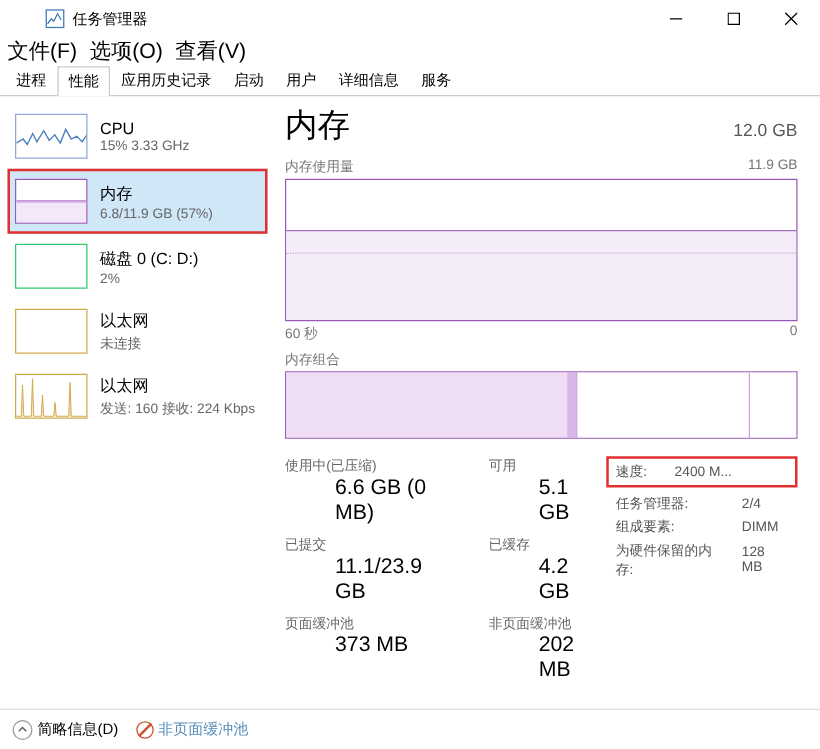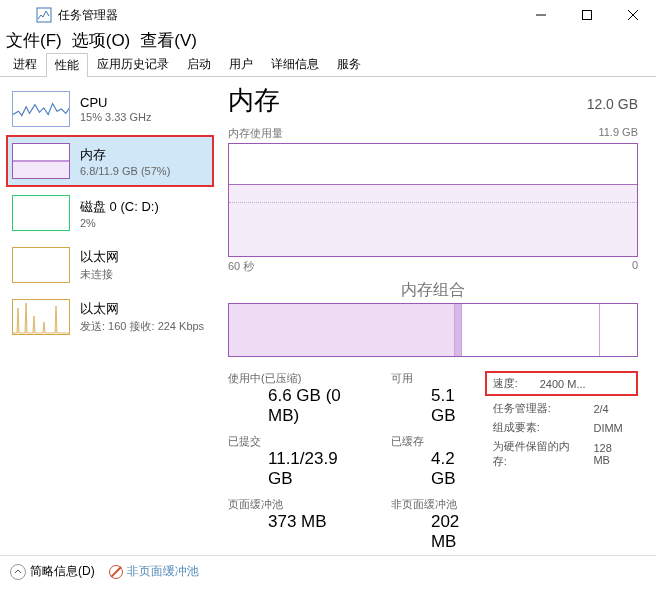--- a/index.html
+++ b/index.html
@@ -38,40 +38,40 @@
 .main-header { display: flex; justify-content: space-between; align-items: baseline; }
 .main-title { font-size: 26px; font-weight: 300; }
 .main-total { font-size: 14px; color: #555; }
 
 .graph-label-row { display: flex; justify-content: space-between; font-size: 11px; color: #777; margin-top: 8px; }
 .graph1 { height: 114px; border: 1px solid #9b59b6; margin-top: 2px; position: relative; background: #fff; }
 .graph1 .usage-area { position: absolute; left: 0; right: 0; top: 40px; bottom: 0; background: #f4ecf8; border-top: 1px solid #a56cc1; }
 .graph1 .baseline { position: absolute; left: 0; right: 0; top: 58px; border-top: 1px dotted #c9a5db; }
 .graph-time-row { display: flex; justify-content: space-between; font-size: 11px; color: #777; margin-top: 2px; }
 
-.graph2-label { font-size: 16px; color: #777; margin-top: 6px; text-align: center; }
+.graph2-label { font-size: 11px; color: #777; margin-top: 6px; }
 .graph2 { height: 54px; border: 1px solid #9b59b6; margin-top: 2px; position: relative; background: #fff; display: flex; }
 .cg-seg { height: 100%; border-right: 1px solid #c9a5db; }
 .cg-seg.inuse { flex: 66; background: #eeddf5; }
 .cg-seg.mod { flex: 2; background: #d8b8e8; }
 .cg-seg.standby { flex: 40; background: #fff; }
 .cg-seg.free { flex: 11; background: #fff; border-right: none; }
 
 .stats { display: flex; margin-top: 14px; gap: 2px; }
 .stats-left { display: grid; grid-template-columns: auto auto; column-gap: 30px; row-gap: 2px; }
 .stat-label { font-size: 11px; color: #666; }
 .stat-value { font-size: 17px; color: #000; margin-bottom: 6px; margin-left: 40px; }
 .stats-right { border: 2px solid transparent; padding: 0 4px; }
 .stats-right.highlight { border-color: #e03030; }
 .stats-right table { font-size: 11px; color: #555; }
 .stats-right td { padding: 1px 0; }
 .stats-right td:first-child { padding-right: 20px; }
 .stats-table { }
 
-.bottombar { position: absolute; bottom: 12px; left: 0; right: 0; height: 32px; border-top: 1px solid #ddd; display: flex; align-items: center; padding: 0 10px; gap: 14px; font-size: 12px; }
+.bottombar { position: absolute; bottom: 0; left: 0; right: 0; height: 32px; border-top: 1px solid #ddd; display: flex; align-items: center; padding: 0 10px; gap: 14px; font-size: 12px; }
 .bottombar .chev { width: 16px; height: 16px; border: 1px solid #999; border-radius: 50%; display: flex; align-items: center; justify-content: center; margin-right: 4px; }
 .bottombar .link { color: #548bb8; display: flex; align-items: center; gap: 4px; }
 .bottombar .link .no-icon { width: 14px; height: 14px; border: 1.5px solid #d05030; border-radius: 50%; position: relative; }
 .bottombar .link .no-icon::after { content: ''; position: absolute; width: 14px; height: 1.5px; background: #d05030; top: 5px; left: -1px; transform: rotate(-45deg); }
 </style>
 </head>
 <body>
 
 <div class="titlebar">
   <span class="icon">

